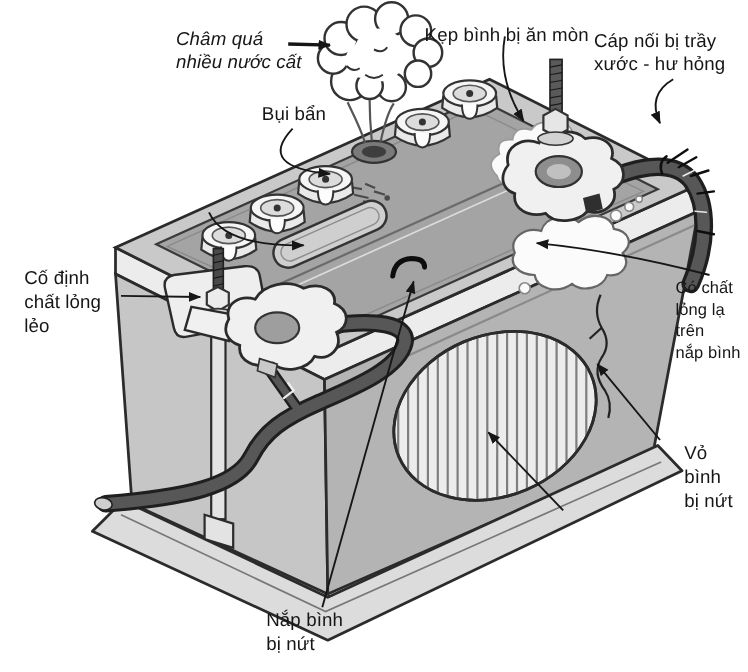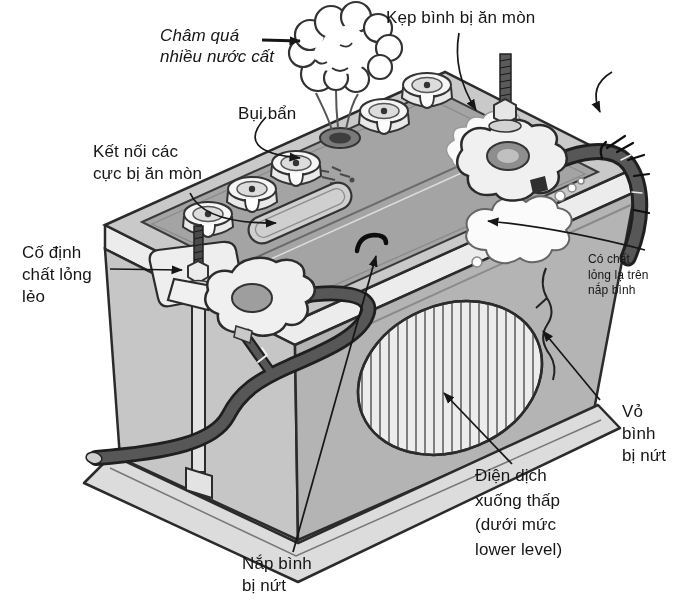--- a/index.html
+++ b/index.html
@@ -6,26 +6,26 @@
   .stage{
     position:relative;width:680px;height:611px;background:#fff;overflow:hidden;
     font-family:"Liberation Sans",sans-serif;
   }
   .stage svg{position:absolute;left:0;top:0;}
   .label{
     position:absolute;font-size:17px;line-height:1.3;color:#161616;
     white-space:pre-line;letter-spacing:0.1px;
   }
   #lbl-cham{left:160px;top:26px;width:150px;text-align:left;line-height:1.22;font-style:italic;}
-  #lbl-kep{left:386px;top:7px;text-align:right;}
+  #lbl-kep{left:386px;top:21px;text-align:right;}
   #lbl-cap{left:540px;top:28px;line-height:1.22;}
-  #lbl-bui{left:238px;top:103px;}
+  #lbl-bui{left:238px;top:93px;}
   #lbl-ket{left:93px;top:141px;}
   #lbl-codinh{left:22px;top:242px;}
-  #lbl-cochat{left:588px;top:252px;font-size:12px;}
+  #lbl-cochat{left:614px;top:252px;font-size:15px;}
   #lbl-vobinh{left:578px;top:401px;margin-left:44px;}
   #lbl-dien{left:475px;top:464px;line-height:1.45;}
   #lbl-nap{left:242px;top:553px;}
 </style>
 </head>
 <body>
 
 <div class="stage">
 
 <svg width="680" height="611" viewBox="0 0 680 611">
@@ -243,31 +243,27 @@
     <path d="M645,250 Q560,228 488,221" marker-end="url(#ah)"></path>
     <line x1="600" y1="400" x2="543" y2="331" marker-end="url(#ah)"></line>
     <line x1="512" y1="464" x2="444" y2="393" marker-end="url(#ah)"></line>
     <line x1="293" y1="552" x2="376" y2="256" marker-end="url(#ah)"></line>
   </g>
 </svg>
 
 <div class="label" id="lbl-cham">Châm quá
 nhiều nước cất</div>
 <div class="label" id="lbl-kep">Kẹp bình bị ăn mòn</div>
+<div class="label" id="lbl-cap">Cáp nối bị trầy
+xước - hư hỏng</div>
 <div class="label" id="lbl-bui">Bụi bẩn</div>
-<div class="label" id="lbl-ket">Kết nối các
-cực bị ăn mòn</div>
 <div class="label" id="lbl-codinh">Cố định
 chất lỏng
 lẻo</div>
 <div class="label" id="lbl-cochat">Có chất
 lỏng lạ trên
 nắp bình</div>
 <div class="label" id="lbl-vobinh">Vỏ bình
 bị nứt</div>
-<div class="label" id="lbl-dien">Điện dịch
-xuống thấp
-(dưới mức
-lower level)</div>
 <div class="label" id="lbl-nap">Nắp bình
 bị nứt</div>
 
 </div>
 
 </body></html>

